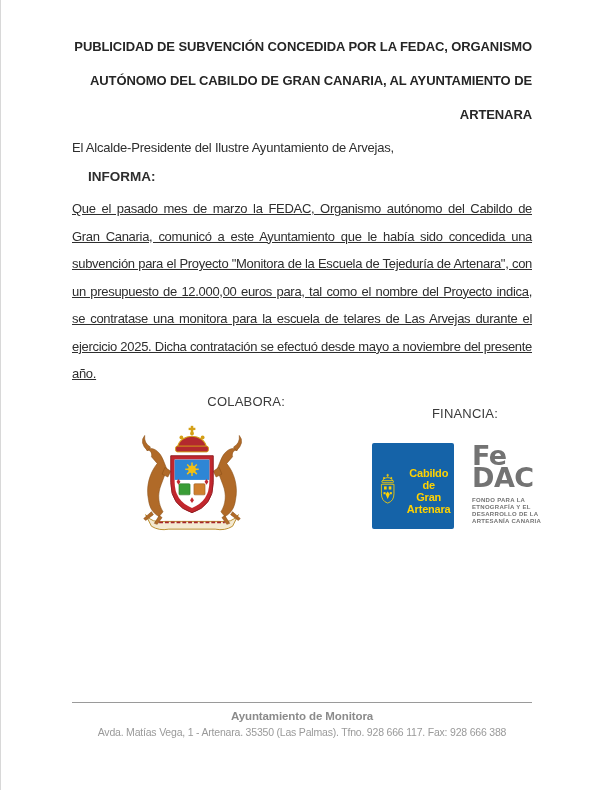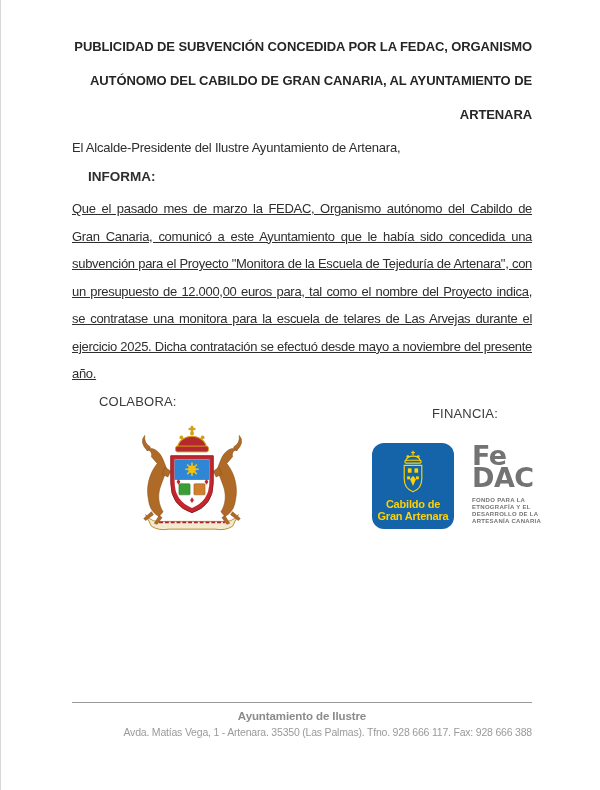--- a/index.html
+++ b/index.html
@@ -28,51 +28,51 @@
     font-size:13.5px;font-weight:bold;margin:0 0 7px 16px;line-height:22px;
   }
   .body-text{
     font-size:13px;letter-spacing:-0.3px;line-height:27.5px;
     text-align:justify;margin:0;text-decoration:underline;
   }
   
   .logos-row{position:absolute;left:70px;right:68px;top:394px;height:160px;}
   .logo-label{font-size:13px;color:#3a3a3a;letter-spacing:0.2px;}
   .colabora-col{position:absolute;left:28px;top:0;width:186px;text-align:center;}
-  .colabora-col .logo-label{text-align:left;}
+  .colabora-col .logo-label{text-align:right;}
   .crest-wrap{margin-top:12px;}
   .financia-col{position:absolute;left:263px;top:12px;width:262px;text-align:center;}
   .financia-logos{margin-top:22px;display:flex;justify-content:center;align-items:flex-start;gap:18px;}
   .cabildo-logo{
-    width:82px;height:86px;border-radius:12px;
-    display:flex;flex-direction:column;align-items:center;justify-content:flex-start;
+    width:82px;height:86px;border-radius:2px;
+    display:flex;align-items:center;justify-content:flex-start;
     padding-top:6px;box-sizing:border-box;
   }
   .cabildo-text{font-weight:bold;font-size:11px;line-height:12px;margin-top:3px;letter-spacing:-0.2px;}
   .cabildo-text span{display:block;}
   .fedac-logo{width:86px;text-align:left;padding-top:2px;}
   .fedac-word{font-weight:800;font-size:27px;line-height:22px;letter-spacing:-0.5px;}
   .fedac-word span{display:block;font-family:"DejaVu Sans", sans-serif;font-weight:bold;}
   .fedac-tagline{
     margin-top:8px;font-size:6px;font-weight:bold;line-height:7px;
     letter-spacing:0.3px;width:82px;
   }
   
   .footer{position:absolute;left:71px;right:68px;top:702px;text-align:center;}
   .footer-rule{border-top:1px solid #9a9a9a;height:0;margin-bottom:7px;}
   .footer-name{font-size:11.5px;font-weight:bold;color:#8b8b8b;letter-spacing:-0.1px;}
-  .footer-address{font-size:10.5px;color:#9a9a9a;margin-top:4px;letter-spacing:-0.2px;text-align:right;}
+  .footer-address{font-size:10.5px;color:#9a9a9a;margin-top:4px;letter-spacing:-0.2px;}
 </style>
 </head>
 <body>
 
 <div class="page">
   <div class="content">
     <h1 class="title">PUBLICIDAD DE SUBVENCIÓN CONCEDIDA POR LA FEDAC, ORGANISMO AUTÓNOMO DEL CABILDO DE GRAN CANARIA, AL AYUNTAMIENTO DE ARTENARA</h1>
-    <p class="salutation">El Alcalde-Presidente del Ilustre Ayuntamiento de Artenara,</p>
+    <p class="salutation">El Alcalde-Presidente del Ilustre Ayuntamiento de Arvejas,</p>
     <p class="informa">INFORMA:</p>
     <p class="body-text">Que el pasado mes de marzo la FEDAC, Organismo autónomo del Cabildo de Gran Canaria, comunicó a este Ayuntamiento que le había sido concedida una subvención para el Proyecto "Monitora de la Escuela de Tejeduría de Artenara", con un presupuesto de 12.000,00 euros para, tal como el nombre del Proyecto indica, se contratase una monitora para la escuela de telares de Las Arvejas durante el ejercicio 2025. Dicha contratación se efectuó desde mayo a noviembre del presente año.</p>
   </div>
 
   <div class="logos-row">
 
     <div class="colabora-col">
       <div class="logo-label">COLABORA:</div>
       <div class="crest-wrap">
         <svg width="116" height="112" viewBox="0 0 120 116" aria-hidden="true">
@@ -166,16 +166,16 @@
           </div>
           <div class="fedac-tagline">FONDO PARA LA ETNOGRAFÍA Y EL DESARROLLO DE LA ARTESANÍA CANARIA</div>
         </div>
 
       </div>
     </div>
   </div>
 
   <div class="footer">
     <div class="footer-rule"></div>
-    <div class="footer-name">Ayuntamiento de Ilustre</div>
+    <div class="footer-name">Ayuntamiento de Monitora</div>
     <div class="footer-address">Avda. Matías Vega, 1 - Artenara. 35350 (Las Palmas). Tfno. 928 666 117. Fax: 928 666 388</div>
   </div>
 </div>
 
 </body></html>

